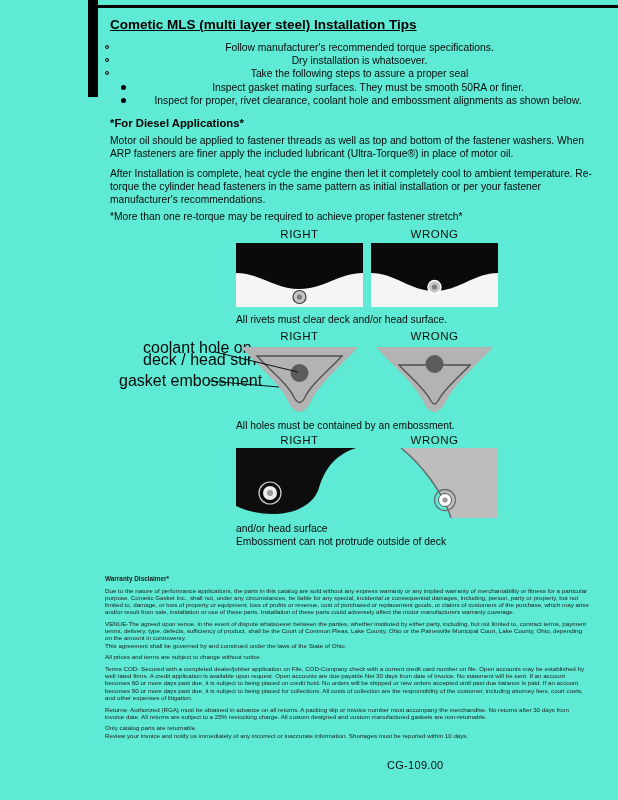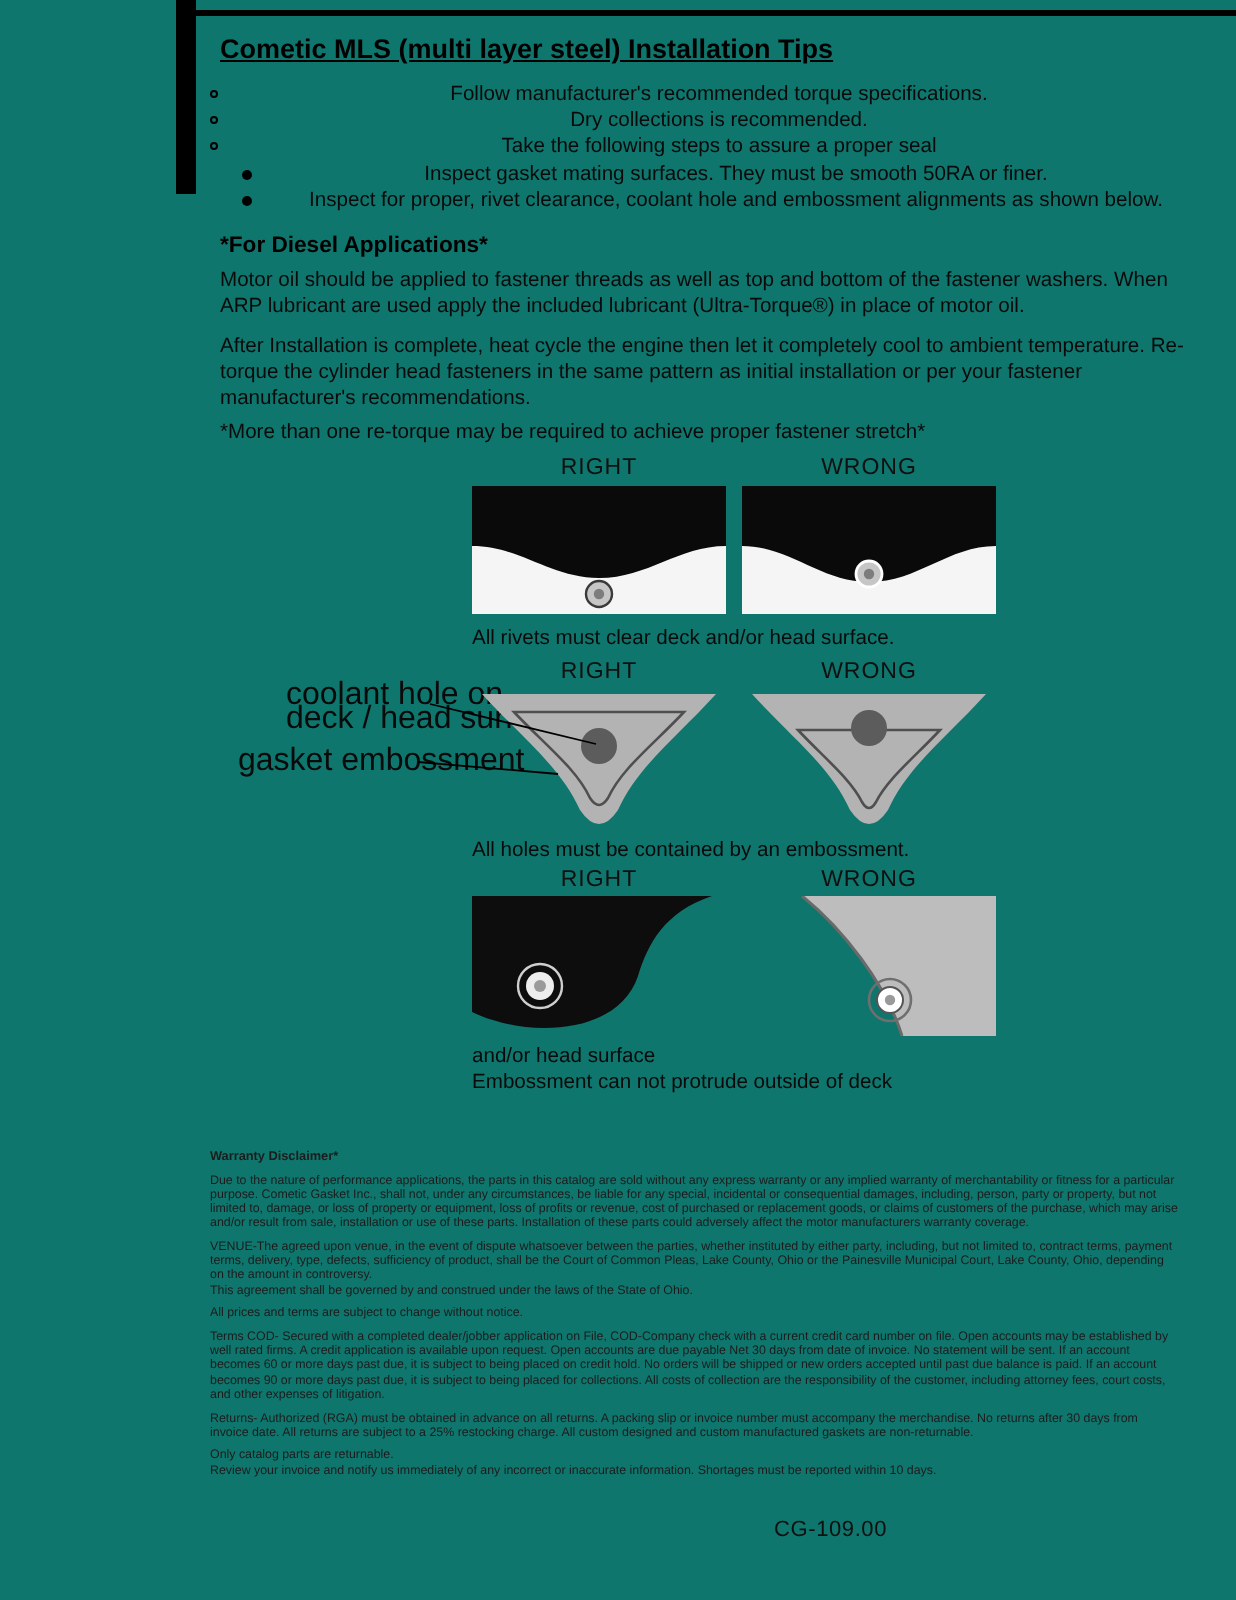--- a/index.html
+++ b/index.html
@@ -1,17 +1,17 @@
 <!DOCTYPE html>
 <html><head>
 <meta charset="utf-8">
 <style>
   * { margin:0; padding:0; box-sizing:border-box; }
   html,body { background:#ffffff; }
-  .page { position:relative; width:618px; height:800px; background:#0f766e;
+  .page { position:relative; width:618px; height:800px; background:#5eead4;
           font-family:"Liberation Sans", sans-serif; color:#000; overflow:hidden; }
   .abs { position:absolute; }
 
   .vbar { left:88px; top:0; width:10px; height:97px; background:#000; }
   .hrule { left:88px; top:5px; width:530px; height:3px; background:#000; }
 
   .title { font-size:13.5px; font-weight:700; text-decoration:underline; white-space:nowrap; }
 
   .bullets { width:500px; }
   .b-row { position:relative; padding-left:11px; font-size:10.3px; line-height:13.2px; color:#0a0a0a;text-align:center; }
@@ -46,38 +46,38 @@
 
   <h1 class="abs title" style="left:110px; top:17px;">Cometic MLS (multi layer steel) Installation Tips</h1>
 
   <div class="abs bullets" style="left:104px; top:41px;">
     <div class="b-row">
       <span class="o-mark"></span>
       <span>Follow manufacturer's recommended torque specifications.</span>
     </div>
     <div class="b-row">
       <span class="o-mark"></span>
-      <span>Dry collections is recommended.</span>
+      <span>Dry installation is whatsoever.</span>
     </div>
     <div class="b-row">
       <span class="o-mark"></span>
       <span>Take the following steps to assure a proper seal</span>
     </div>
     <div class="b-row b-sub">
       <span class="f-mark"></span>
       <span>Inspect gasket mating surfaces.  They must be smooth 50RA or finer.</span>
     </div>
     <div class="b-row b-sub">
       <span class="f-mark"></span>
       <span>Inspect for proper, rivet clearance, coolant hole and embossment alignments as shown below.</span>
     </div>
   </div>
 
   <div class="abs hd" style="left:110px; top:117px;">*For Diesel Applications*</div>
-  <div class="abs para" style="left:110px; top:134px;">Motor oil should be applied to fastener threads as well as top and bottom of the fastener washers. When ARP lubricant are used apply the included lubricant (Ultra-Torque®) in place of motor oil.</div>
+  <div class="abs para" style="left:110px; top:134px;">Motor oil should be applied to fastener threads as well as top and bottom of the fastener washers. When ARP fasteners are finer apply the included lubricant (Ultra-Torque®) in place of motor oil.</div>
   <div class="abs para" style="left:110px; top:167px;">After Installation is complete, heat cycle the engine then let it completely cool to ambient temperature. Re-torque the cylinder head fasteners in the same pattern as initial installation or per your fastener manufacturer's recommendations.</div>
   <div class="abs para" style="left:110px; top:210px;">*More than one re-torque may be required to achieve proper fastener stretch*</div>
 
   <div class="abs dlabel" style="left:236px; top:228px;">RIGHT</div>
   <div class="abs dlabel" style="left:371px; top:228px;">WRONG</div>
 
   <svg class="abs panel" style="left:236px; top:243px;" width="127" height="64" viewBox="0 0 127 64">
     <rect width="127" height="64" fill="#f5f5f5"></rect>
     <path d="M0,0 H127 V30 C103,30 88,46 63.5,46 C39,46 24,30 0,30 Z" fill="#0a0a0a"></path>
     <g>

